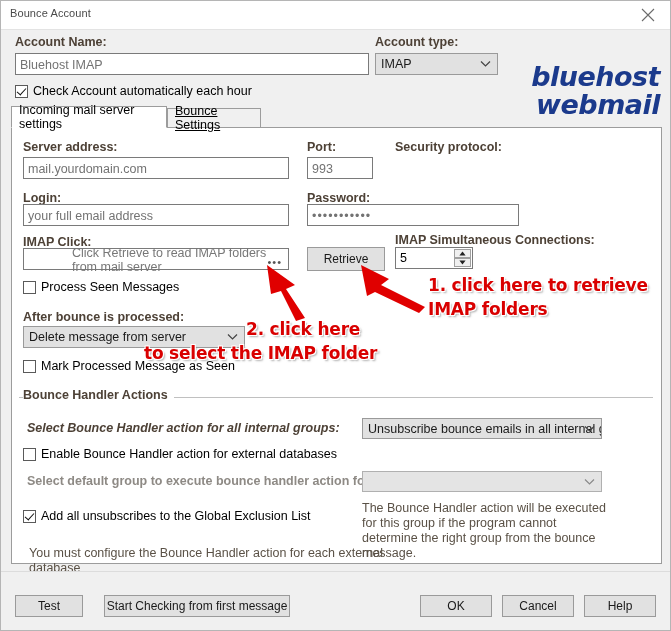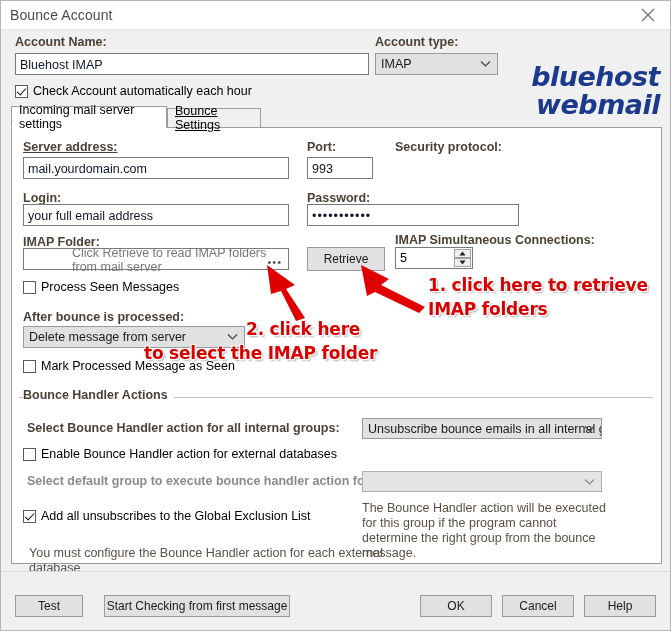--- a/index.html
+++ b/index.html
@@ -20,21 +20,21 @@
 
   
   #titlebar {
     position: absolute; left: 0; top: 0;
     width: 669px; height: 29px;
     background: #ffffff;
     border-bottom: 1px solid #e3e3e3;
   }
   #title-text {
     position: absolute; left: 9px; top: 6px;
-    font-size: 14px; color: #4a4a4a;
+    font-size: 11px; color: #4a4a4a;
     letter-spacing: .1px;
   }
   #close-btn {
     position: absolute; right: 0; top: 0;
     width: 44px; height: 28px;
     display: flex; align-items: center; justify-content: center;
     cursor: pointer;
   }
   #close-btn svg { display: block; }
 
@@ -42,21 +42,21 @@
   .lbl {
     position: absolute;
     font-size: 12.5px; font-weight: bold; color: #4d4136;
     white-space: nowrap;
   }
 
   .txtbox {
     position: absolute;
     background: #ffffff;
     border: 1px solid #7a7a7a;
-    font-size: 12.5px; color: #0f172a;
+    font-size: 12.5px; color: #737373;
     padding: 1px 0 0 4px;
     display: flex; align-items: center;
     font-family: "Liberation Sans", sans-serif;
   }
   .txtbox.placeholder { color: #777; }
 
   .combo {
     position: absolute;
     background: #e1e1e1;
     border: 1px solid #9a9a9a;
@@ -247,21 +247,21 @@
     <div class="tab active" style="left:0px; width:156px;">
       <span>Incoming mail server settings</span>
     </div>
     <div class="tab inactive" style="left:156px; width:94px;text-decoration:underline;">
       <span>Bounce Settings</span>
     </div>
   </div>
 
   <div id="tabpanel"></div>
 
-  <div class="lbl" style="left:22px; top:139px;text-decoration:underline;">
+  <div class="lbl" style="left:22px; top:139px;">
     <span>Server address:</span>
   </div>
   <div class="txtbox" style="left:22px; top:156px; width:266px; height:22px;align-items:center;">
     <span>mail.yourdomain.com</span>
   </div>
 
   <div class="lbl" style="left:306px; top:139px;">
     <span>Port:</span>
   </div>
   <div class="txtbox" style="left:306px; top:156px; width:66px; height:22px;">
@@ -280,21 +280,21 @@
   </div>
 
   <div class="lbl" style="left:306px; top:190px;">
     <span>Password:</span>
   </div>
   <div class="txtbox" style="left:306px; top:203px; width:212px; height:22px; letter-spacing:1px;">
     <span>•••••••••••</span>
   </div>
 
   <div class="lbl" style="left:22px; top:234px;">
-    <span>IMAP Folder:</span>
+    <span>IMAP Click:</span>
   </div>
   <div class="txtbox placeholder" style="left:22px; top:247px; width:266px; height:22px;padding-left:48px;">
     <span>Click Retrieve to read IMAP folders from mail server</span>
     <span style="position:absolute; right:6px; bottom:1px; letter-spacing:1px; font-size:11px; color:#555;">•••</span>
   </div>
 
   <div class="btn" style="left:306px; top:246px; width:78px; height:24px;">
     <span>Retrieve</span>
   </div>
 
@@ -335,21 +335,21 @@
   </div>
 
   <div class="cbrow" style="left:22px; top:358px;">
     <span class="cbbox"></span>
     <span>Mark Processed Message as Seen</span>
   </div>
 
   <div id="grp-line"></div>
   <div id="grp-title">Bounce Handler Actions</div>
 
-  <div class="lbl" style="left:26px; top:420px;">
+  <div class="lbl" style="left:26px; top:420px;font-style:italic;">
     <span>Select Bounce Handler action for all internal groups:</span>
   </div>
   <div class="combo" style="left:361px; top:417px; width:240px; height:21px;">
     <span>Unsubscribe bounce emails in all internal groups</span>
     <span class="chev">
       <svg width="11" height="7" viewBox="0 0 11 7">
           <path d="M1,1 L5.5,5.5 L10,1" stroke="#444" stroke-width="1.2" fill="none"></path>
         </svg>
     </span>
   </div>

